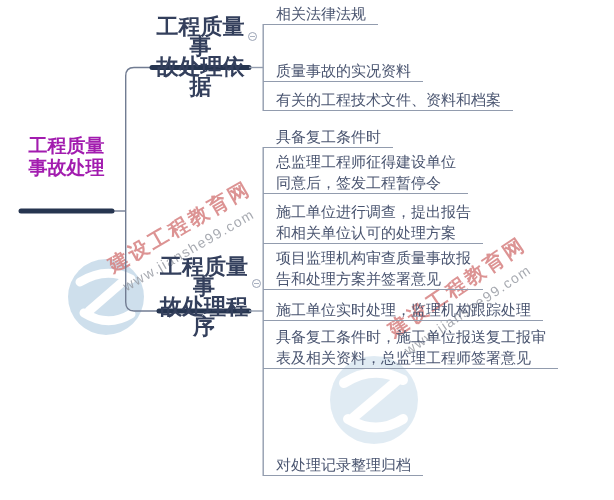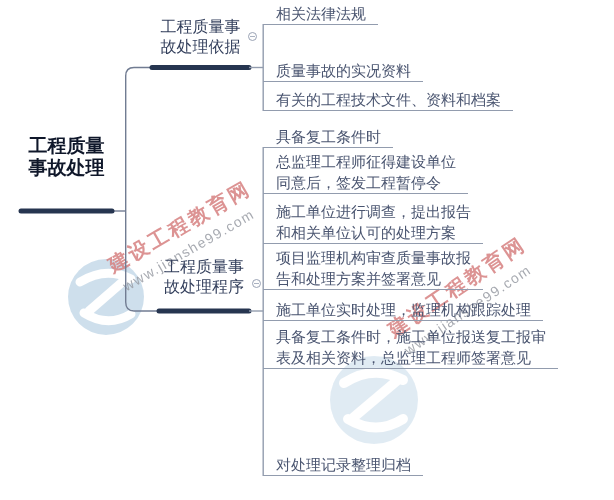--- a/index.html
+++ b/index.html
@@ -12,24 +12,24 @@
   
   .wm{position:absolute;z-index:1;pointer-events:none;white-space:nowrap;}
   .wm-cn{font-size:20px;font-weight:bold;letter-spacing:3px;color:rgba(214,128,128,0.85);}
   .wm-url{font-size:14px;letter-spacing:1.5px;color:rgba(152,155,163,0.85);margin-top:3px;margin-left:2px;}
   
   .lines{position:absolute;left:0;top:0;z-index:2;}
   
   .node-label{position:absolute;z-index:3;white-space:pre-line;text-align:center;}
   .root-label{
     left:19px;top:135px;width:95px;
-    font-size:19px;font-weight:bold;line-height:22px;color:#0f172a;
+    font-size:19px;font-weight:bold;line-height:22px;color:#a21caf;
   }
   .branch-label{
-    font-size:16px;font-weight:normal;line-height:20px;color:#333f5c;
+    font-size:22px;font-weight:bold;line-height:20px;color:#333f5c;
   }
   .b1{left:150px;top:17px;width:101px;}
   .b2{left:157px;top:257px;width:94px;}
   .child{
     position:absolute;left:263px;z-index:3;
     font-size:15px;line-height:21px;color:#4a5570;
     white-space:pre-line;width:max-content;
     padding:0 12px 0 13px;
     border-bottom:1.4px solid #929cae;
   }

